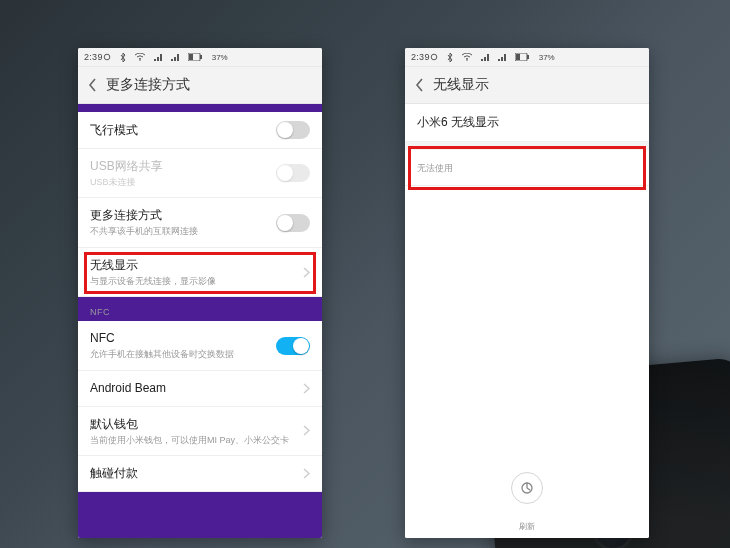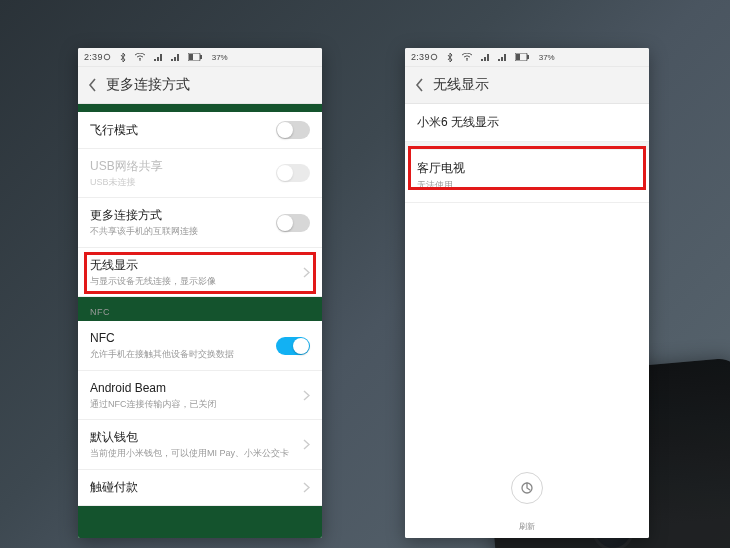--- a/index.html
+++ b/index.html
@@ -41,21 +41,21 @@
   .status .icons svg{display:block}
   .status .batt-txt{font-size:8px;margin-left:1px}
 
   
   .header{
     height:36px;display:flex;align-items:center;padding:0 6px 0 2px;
     background:#f3f3f3;border-bottom:1px solid #e5e5e5;
   }
   .header .back{width:26px;display:flex;justify-content:center;align-items:center;height:100%}
   .header .title{font-size:14px;color:#333;flex:1}
-  .screen{background:#14532d;height:calc(100% - 54px);overflow:hidden;position:relative}
+  .screen{background:#4c1d95;height:calc(100% - 54px);overflow:hidden;position:relative}
 
   
   .tile{
     background:#fff;padding:9px 12px;margin-top:0;
     border-bottom:1px solid #eee;display:flex;align-items:center;
     position:relative;
   }
   .tile.first-of-group{margin-top:8px}
   .tile .text{flex:1;min-width:0}
   .tile .t-title{font-size:12px;color:#222;line-height:1.4}
@@ -198,21 +198,20 @@
         <div class="t-sub">允许手机在接触其他设备时交换数据</div>
       </div>
       <div class="switch on">
           <div class="knob"></div>
         </div>
     </div>
 
     <div class="tile">
       <div class="text">
         <div class="t-title">Android Beam</div>
-        <div class="t-sub">通过NFC连接传输内容，已关闭</div>
       </div>
       <div class="chev">
         <svg width="7" height="11" viewBox="0 0 7 11">
             <path d="M1 1 L6 5.5 L1 10" fill="none" stroke="#ccc" stroke-width="1.4"></path>
           </svg>
       </div>
     </div>
 
     <div class="tile">
       <div class="text">
@@ -279,21 +278,20 @@
     <div class="title">无线显示</div>
   </div>
 
   <div class="screen" style="background:#fff">
 
     <div class="device-section">小米6 无线显示</div>
 
     <div style="background:#f3f3f3;height:8px"></div>
 
     <div class="remote">
-      <div class="r-title">客厅电视</div>
       <div class="r-sub">无法使用</div>
     </div>
 
     <div class="hl" style="left:3px;top:42px;width:238px;height:44px"></div>
 
     <div class="refresh">
       <div class="circ">
         <svg width="14" height="14" viewBox="0 0 14 14">
           <circle cx="7" cy="7" r="5" fill="none" stroke="#888" stroke-width="1.3"></circle>
           <path d="M7 2 L7 7 L10 9" fill="none" stroke="#888" stroke-width="1.3" stroke-linecap="round"></path>

